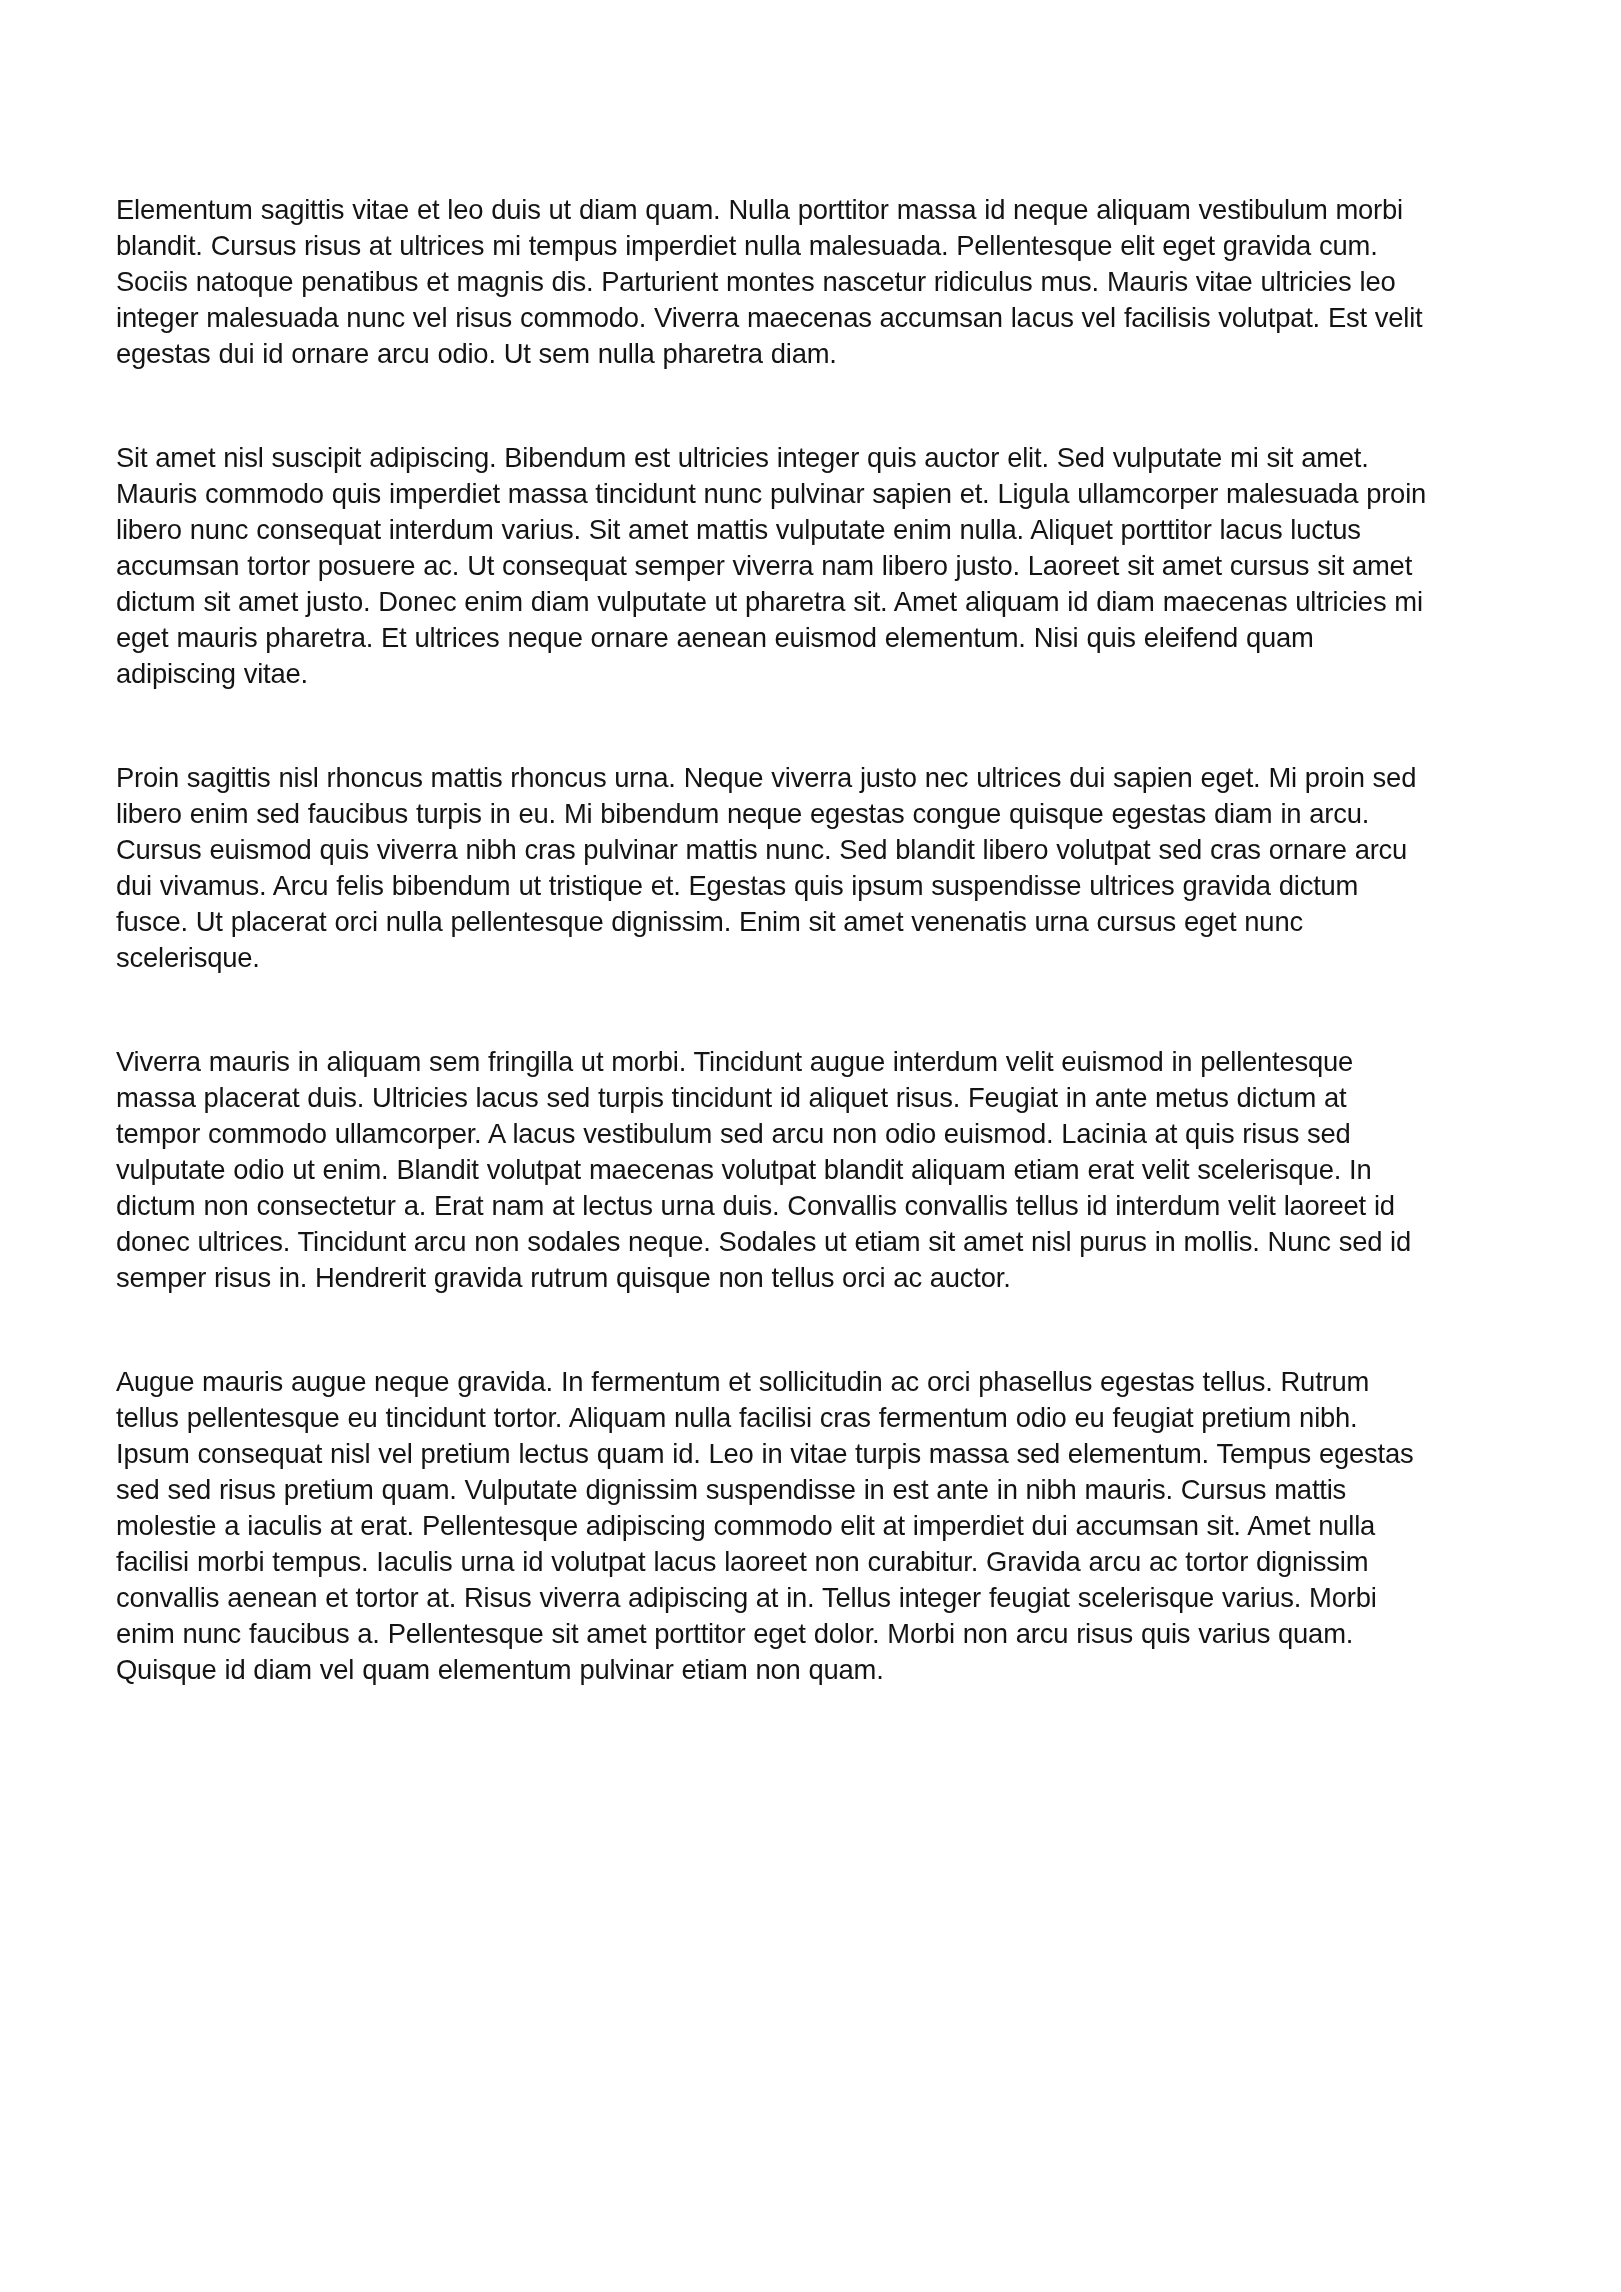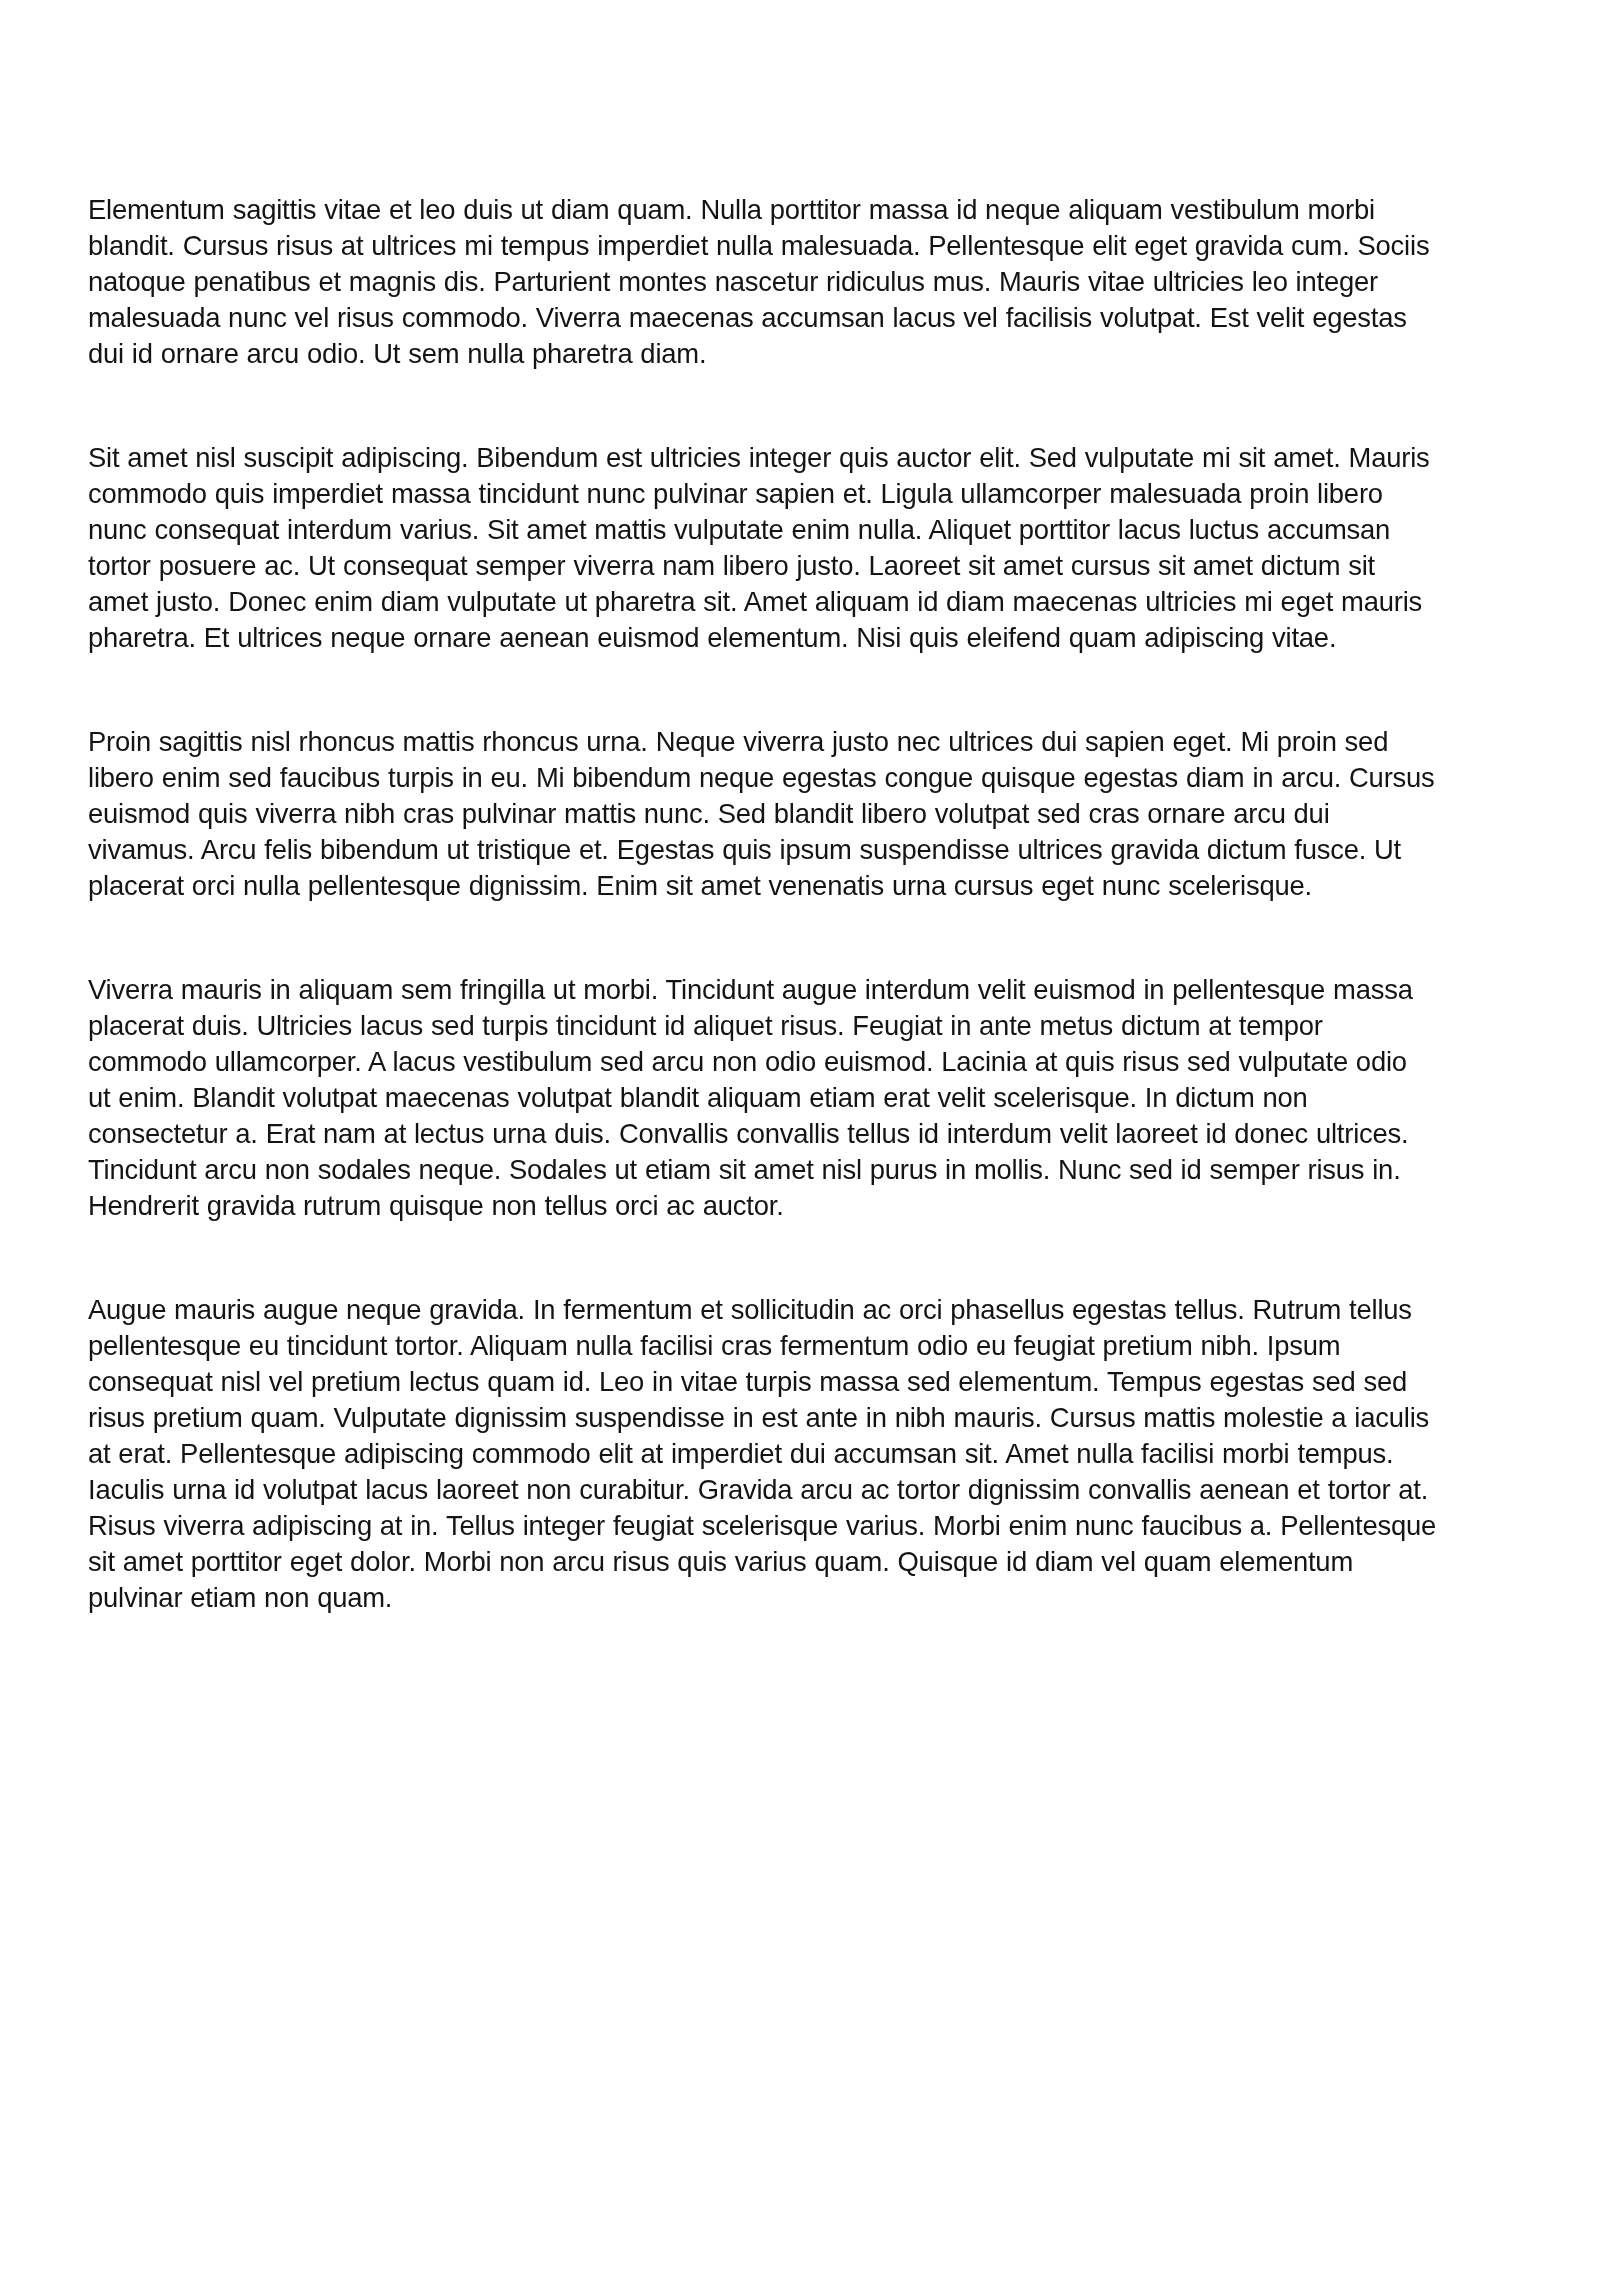--- a/index.html
+++ b/index.html
@@ -11,21 +11,21 @@
     width: 1621px;
     height: 2293px;
     position: relative;
     overflow: hidden;
   }
   .page {
     box-sizing: border-box;
     width: 1621px;
     height: 2293px;
     background: #ffffff;
-    padding: 192px 184px 0 88px;
+    padding: 192px 184px 0 116px;
   }
   .page p {
     font-family: "Liberation Sans", "DejaVu Sans", sans-serif;
     font-size: 27.4px;
     line-height: 36px;
     color: #141414;
     margin: 0 0 68px 0;
     text-align: left;
     letter-spacing: -0.2px;
     word-spacing: 0.5px;

